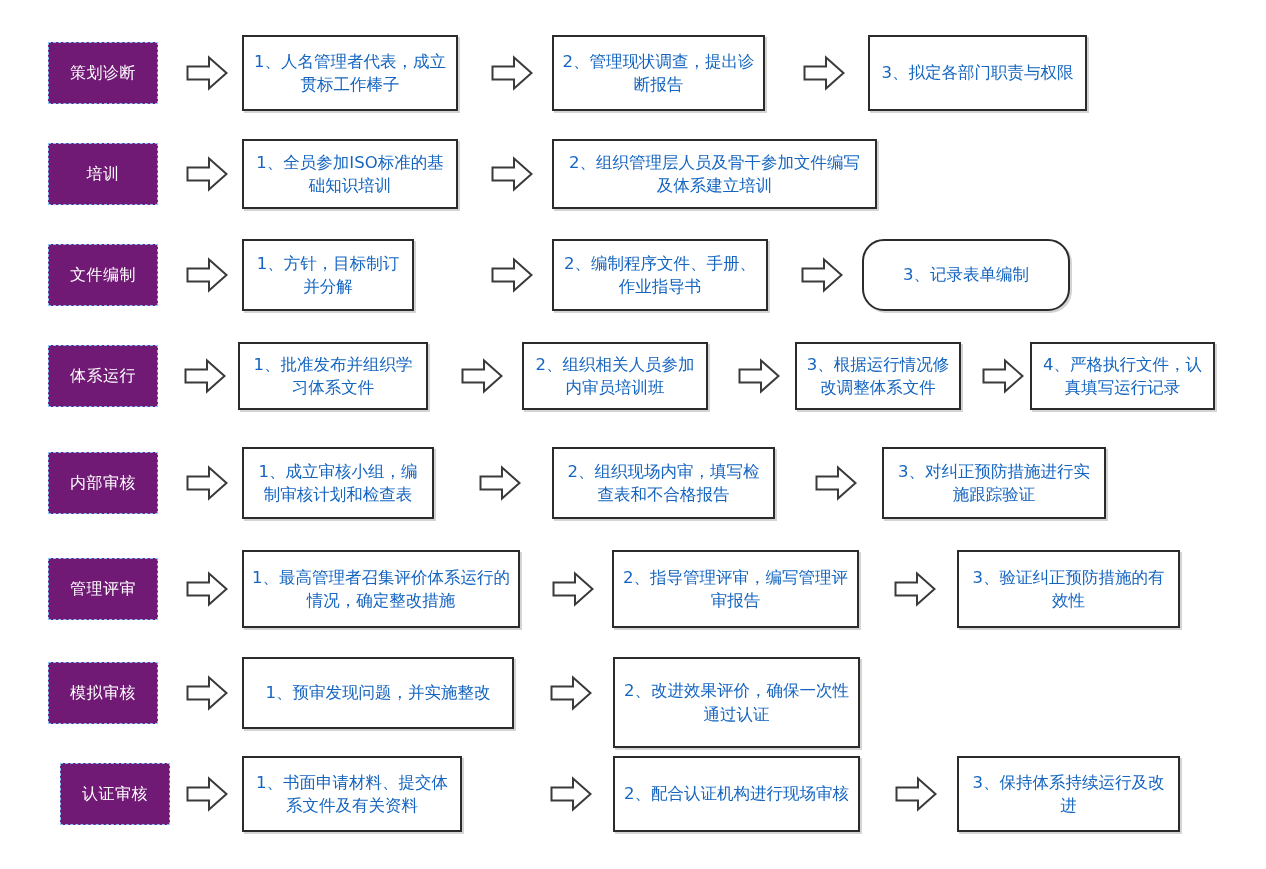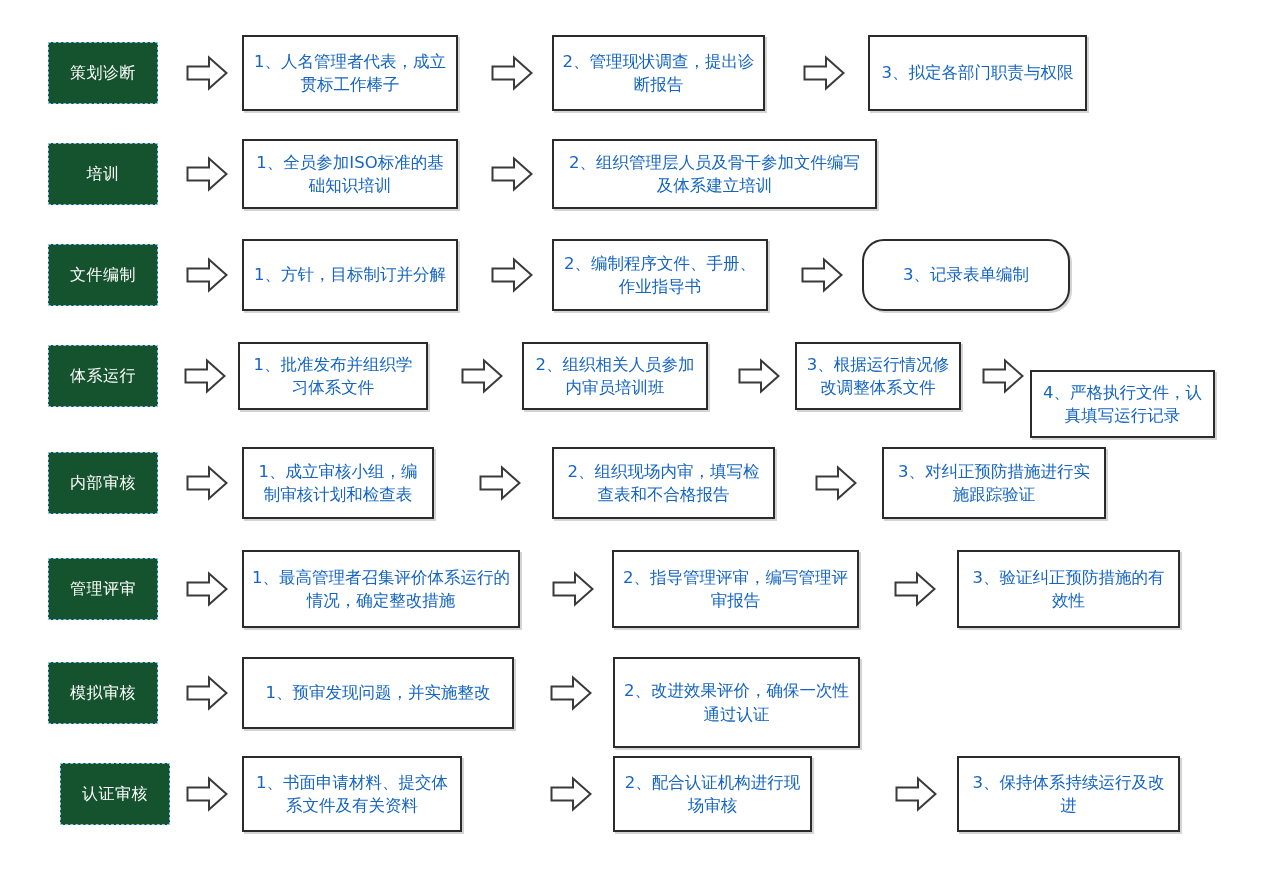--- a/index.html
+++ b/index.html
@@ -29,21 +29,21 @@
     display: flex;
     flex-direction: row;
     align-items: center;
   }
 
   
   .stage-label {
     width: 110px;
     height: 62px;
     flex: 0 0 110px;
-    background: #14532d;
+    background: #701a75;
     border: 1px dashed #8cc3f8;
     color: #ffffff;
     display: flex;
     align-items: center;
     justify-content: center;
     font-size: 16px;
     letter-spacing: 0.5px;
     box-sizing: border-box;
   }
 
@@ -140,21 +140,21 @@
         <span class="step-text">2、组织管理层人员及骨干参加文件编写及体系建立培训</span>
       </div>
     </div>
     <div class="flow-row row-2" style="top: 244px; display: block; height: 0px;">
       <div class="stage-label" style="margin-left: 0px; position: absolute; left: 48px; top: 0px;">文件编制</div>
       <div class="arrow-cell" style="position: absolute; left: 179px; top: 13px;">
         <svg width="42" height="36" viewBox="0 0 42 36">
           <path d="M1.5 11.5 H23 V2.5 L40.5 18 L23 33.5 V24.5 H1.5 Z" fill="#ffffff" stroke="#3a3a3a" stroke-width="2" stroke-linejoin="miter"></path>
         </svg>
       </div>
-      <div class="step-box" style="width: 216px; height: 72px; position: absolute; left: 242px; top: -5px;">
+      <div class="step-box" style="width: 172px; height: 72px; position: absolute; left: 242px; top: -5px;">
         <span class="step-text">1、方针，目标制订并分解</span>
       </div>
       <div class="arrow-cell" style="position: absolute; left: 484px; top: 13px;">
         <svg width="42" height="36" viewBox="0 0 42 36">
           <path d="M1.5 11.5 H23 V2.5 L40.5 18 L23 33.5 V24.5 H1.5 Z" fill="#ffffff" stroke="#3a3a3a" stroke-width="2" stroke-linejoin="miter"></path>
         </svg>
       </div>
       <div class="step-box" style="width: 216px; height: 72px; position: absolute; left: 552px; top: -5px;">
         <span class="step-text">2、编制程序文件、手册、作业指导书</span>
       </div>
@@ -191,21 +191,21 @@
         </svg>
       </div>
       <div class="step-box" style="width: 166px; height: 68px; position: absolute; left: 795px; top: -3px;">
         <span class="step-text">3、根据运行情况修改调整体系文件</span>
       </div>
       <div class="arrow-cell" style="position: absolute; left: 974.5px; top: 13px;">
         <svg width="42" height="36" viewBox="0 0 42 36">
           <path d="M1.5 11.5 H23 V2.5 L40.5 18 L23 33.5 V24.5 H1.5 Z" fill="#ffffff" stroke="#3a3a3a" stroke-width="2" stroke-linejoin="miter"></path>
         </svg>
       </div>
-      <div class="step-box" style="width: 185px; height: 68px; position: absolute; left: 1030px; top: -3px; margin-top: 28px;">
+      <div class="step-box" style="width: 185px; height: 68px; position: absolute; left: 1030px; top: -3px;">
         <span class="step-text">4、严格执行文件，认真填写运行记录</span>
       </div>
     </div>
     <div class="flow-row row-4" style="top: 452px; display: block; height: 0px;">
       <div class="stage-label" style="margin-left: 0px; position: absolute; left: 48px; top: 0px;">内部审核</div>
       <div class="arrow-cell" style="position: absolute; left: 179px; top: 13px;">
         <svg width="42" height="36" viewBox="0 0 42 36">
           <path d="M1.5 11.5 H23 V2.5 L40.5 18 L23 33.5 V24.5 H1.5 Z" fill="#ffffff" stroke="#3a3a3a" stroke-width="2" stroke-linejoin="miter"></path>
         </svg>
       </div>
@@ -283,21 +283,21 @@
         </svg>
       </div>
       <div class="step-box" style="width: 220px; height: 76px; position: absolute; left: 242px; top: -7px;">
         <span class="step-text">1、书面申请材料、提交体系文件及有关资料</span>
       </div>
       <div class="arrow-cell" style="position: absolute; left: 542.5px; top: 13px;">
         <svg width="42" height="36" viewBox="0 0 42 36">
           <path d="M1.5 11.5 H23 V2.5 L40.5 18 L23 33.5 V24.5 H1.5 Z" fill="#ffffff" stroke="#3a3a3a" stroke-width="2" stroke-linejoin="miter"></path>
         </svg>
       </div>
-      <div class="step-box" style="width: 199px; height: 76px; position: absolute; left: 613px; top: -7px; justify-content: center;">
+      <div class="step-box" style="width: 247px; height: 76px; position: absolute; left: 613px; top: -7px; justify-content: center;">
         <span class="step-text">2、配合认证机构进行现场审核</span>
       </div>
       <div class="arrow-cell" style="position: absolute; left: 887.5px; top: 13px;">
         <svg width="42" height="36" viewBox="0 0 42 36">
           <path d="M1.5 11.5 H23 V2.5 L40.5 18 L23 33.5 V24.5 H1.5 Z" fill="#ffffff" stroke="#3a3a3a" stroke-width="2" stroke-linejoin="miter"></path>
         </svg>
       </div>
       <div class="step-box" style="width: 223px; height: 76px; position: absolute; left: 957px; top: -7px;">
         <span class="step-text">3、保持体系持续运行及改进</span>
       </div>

